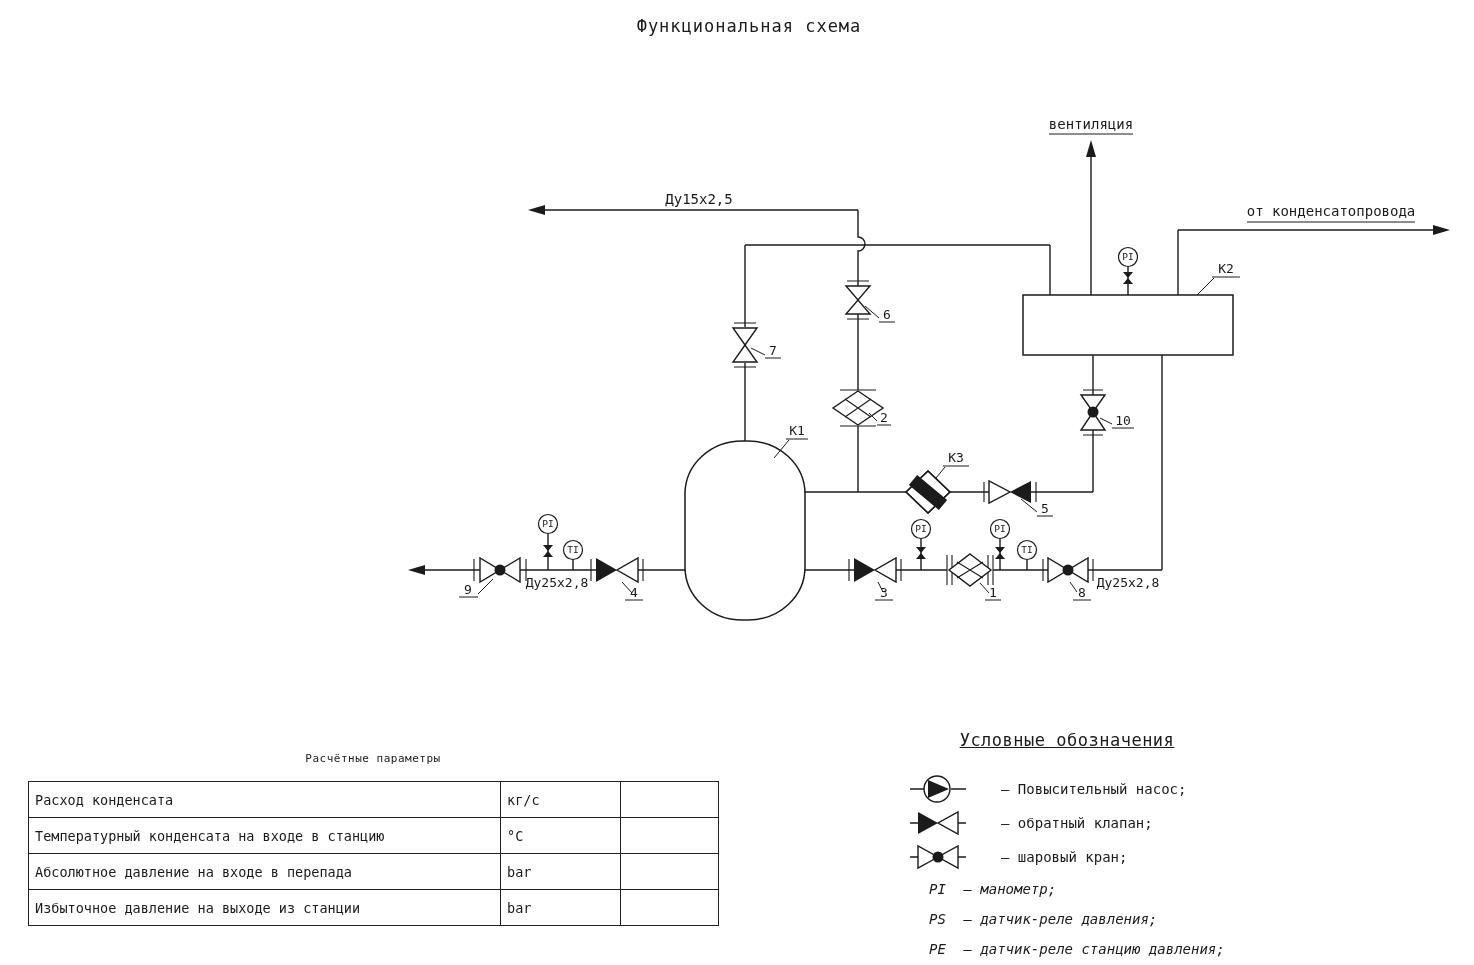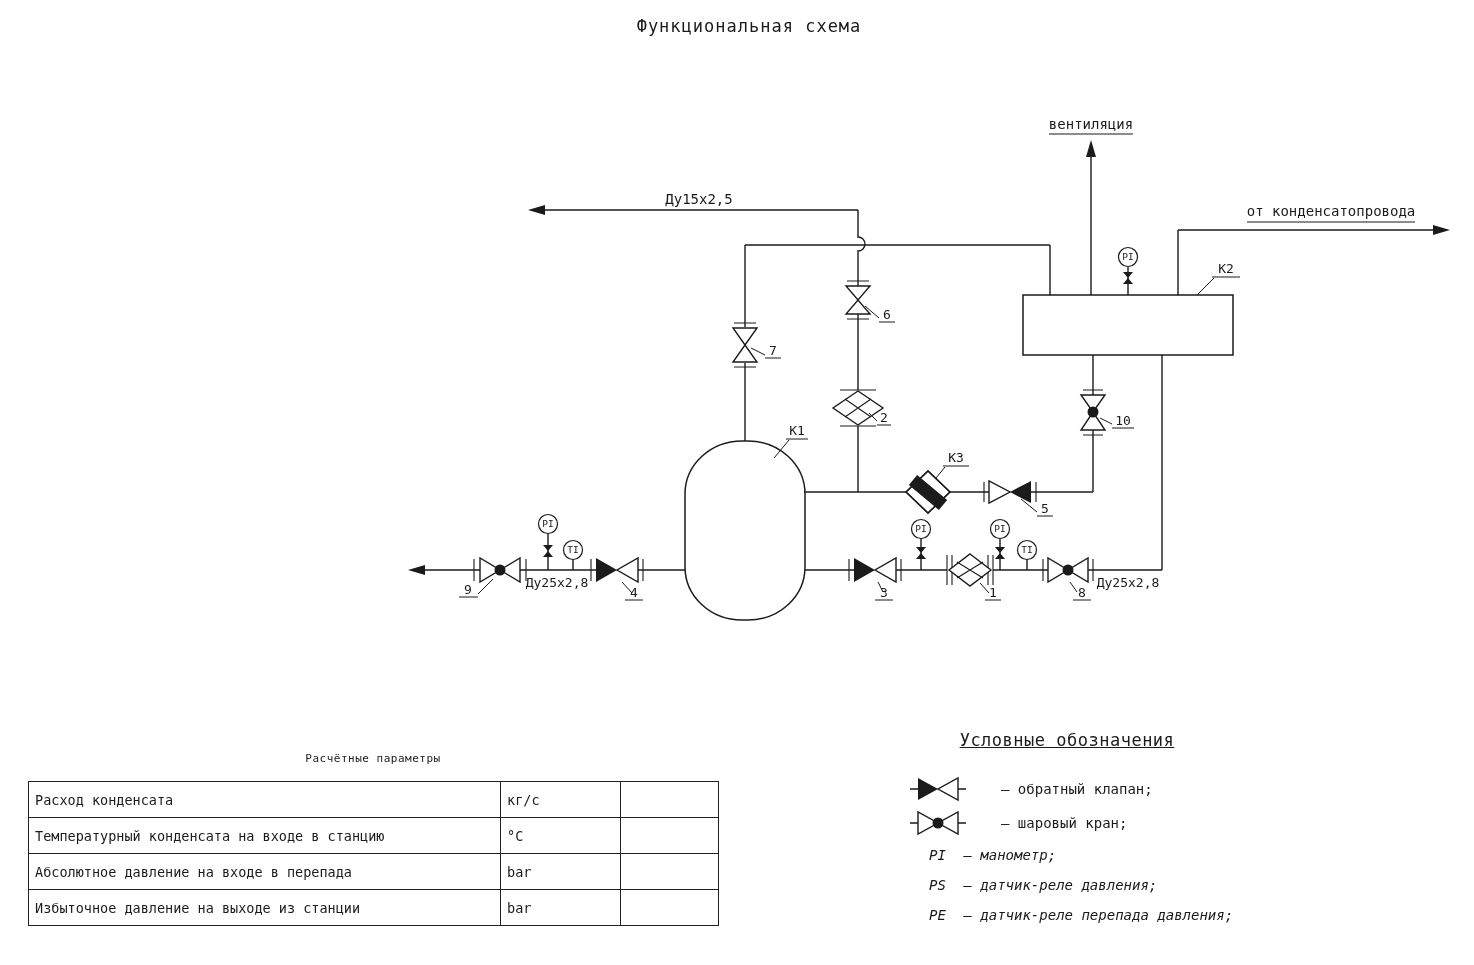--- a/index.html
+++ b/index.html
@@ -296,20 +296,30 @@
         <td>bar</td>
         <td></td>
       </tr>
     </tbody>
   </table>
 </div>
 
 <div class="legend">
   <div class="legend-title">Условные обозначения</div>
 
+  <div class="legend-row">
+    <span class="sym">
+      <svg width="60" height="30" viewBox="0 0 60 30">
+        <path class="lk" d="M2,15 H16 M43,15 H58"></path>
+        <circle class="lko" cx="29" cy="15" r="13"></circle>
+        <polygon class="lkf" points="20,6 20,24 41,15"></polygon>
+      </svg>
+    </span>
+    <span class="legend-label">– Повысительный насос;</span>
+  </div>
 
   <div class="legend-row">
     <span class="sym">
       <svg width="60" height="26" viewBox="0 0 60 26">
         <path class="lk" d="M2,13 H10 M50,13 H58"></path>
         <polygon class="lkf" points="10,2 10,24 30,13"></polygon>
         <polygon class="lko" points="50,2 50,24 30,13"></polygon>
       </svg>
     </span>
     <span class="legend-label">– обратный клапан;</span>
@@ -330,15 +340,15 @@
   <div class="legend-abbr">
     <span class="abbr-code">PI</span>
     <span class="abbr-label">– манометр;</span>
   </div>
   <div class="legend-abbr">
     <span class="abbr-code">PS</span>
     <span class="abbr-label">– датчик-реле давления;</span>
   </div>
   <div class="legend-abbr">
     <span class="abbr-code">PE</span>
-    <span class="abbr-label">– датчик-реле перепада давления;</span>
+    <span class="abbr-label">– датчик-реле станцию давления;</span>
   </div>
 </div>
 
 </body></html>

